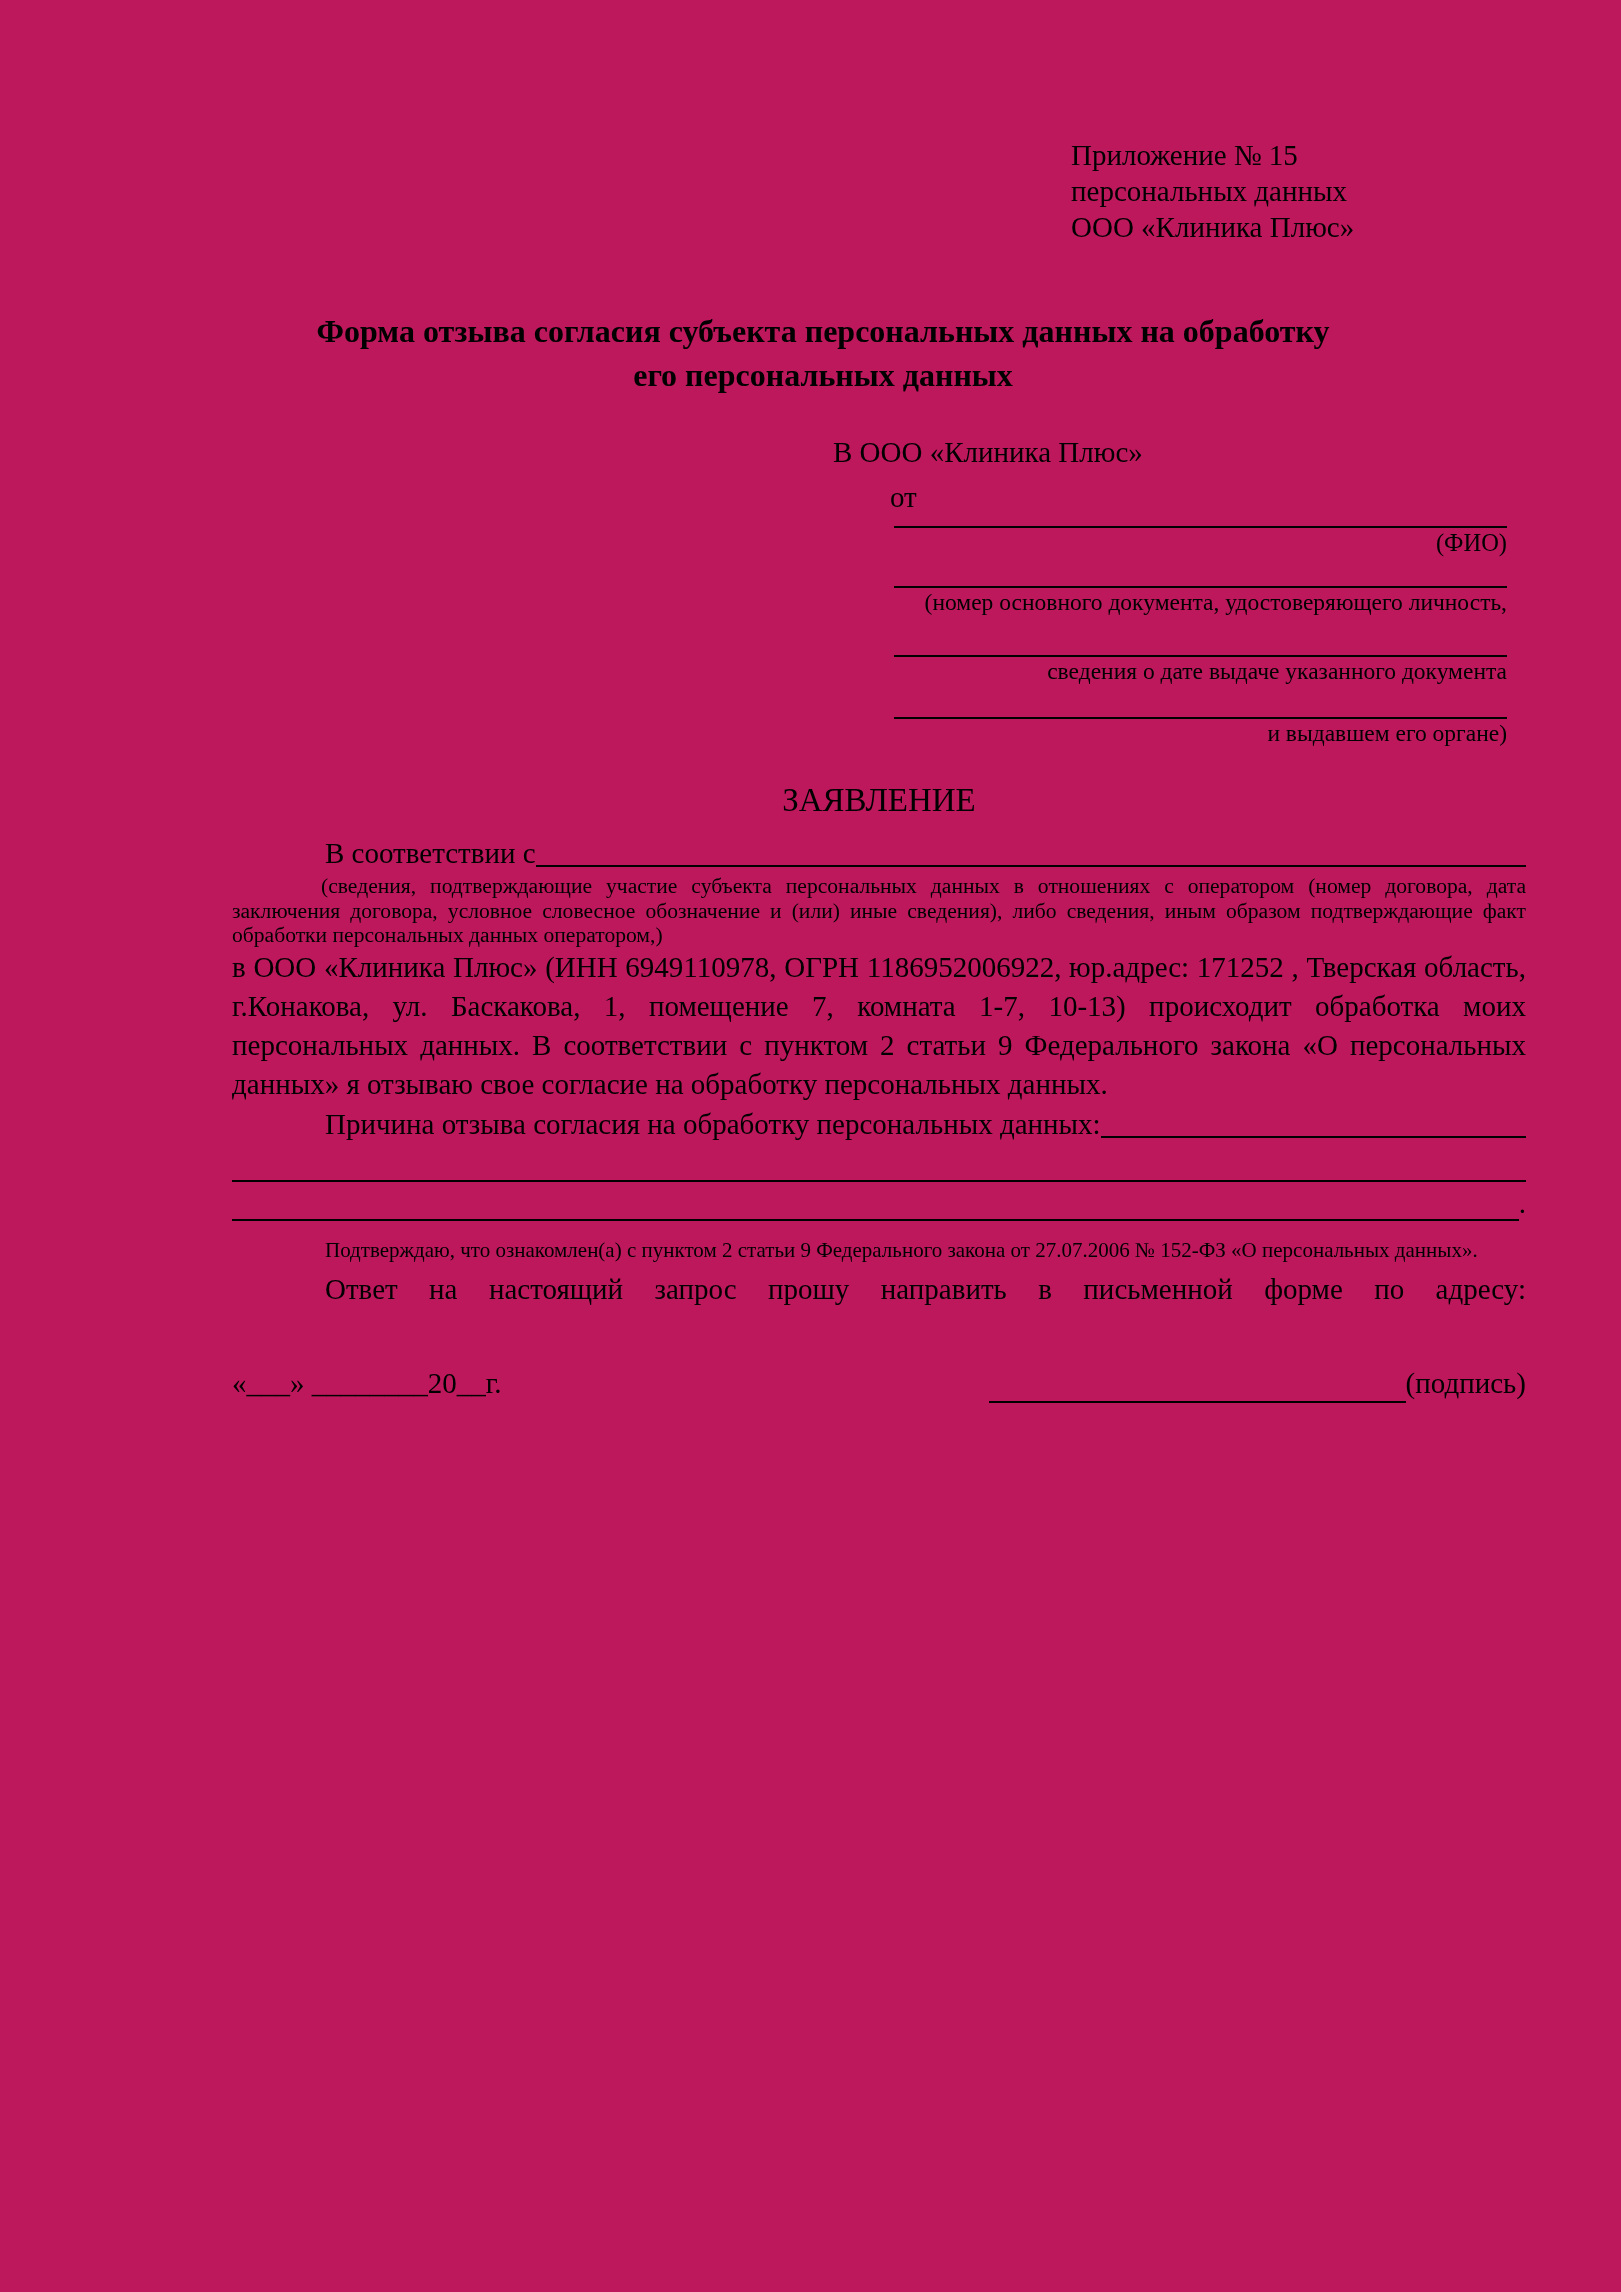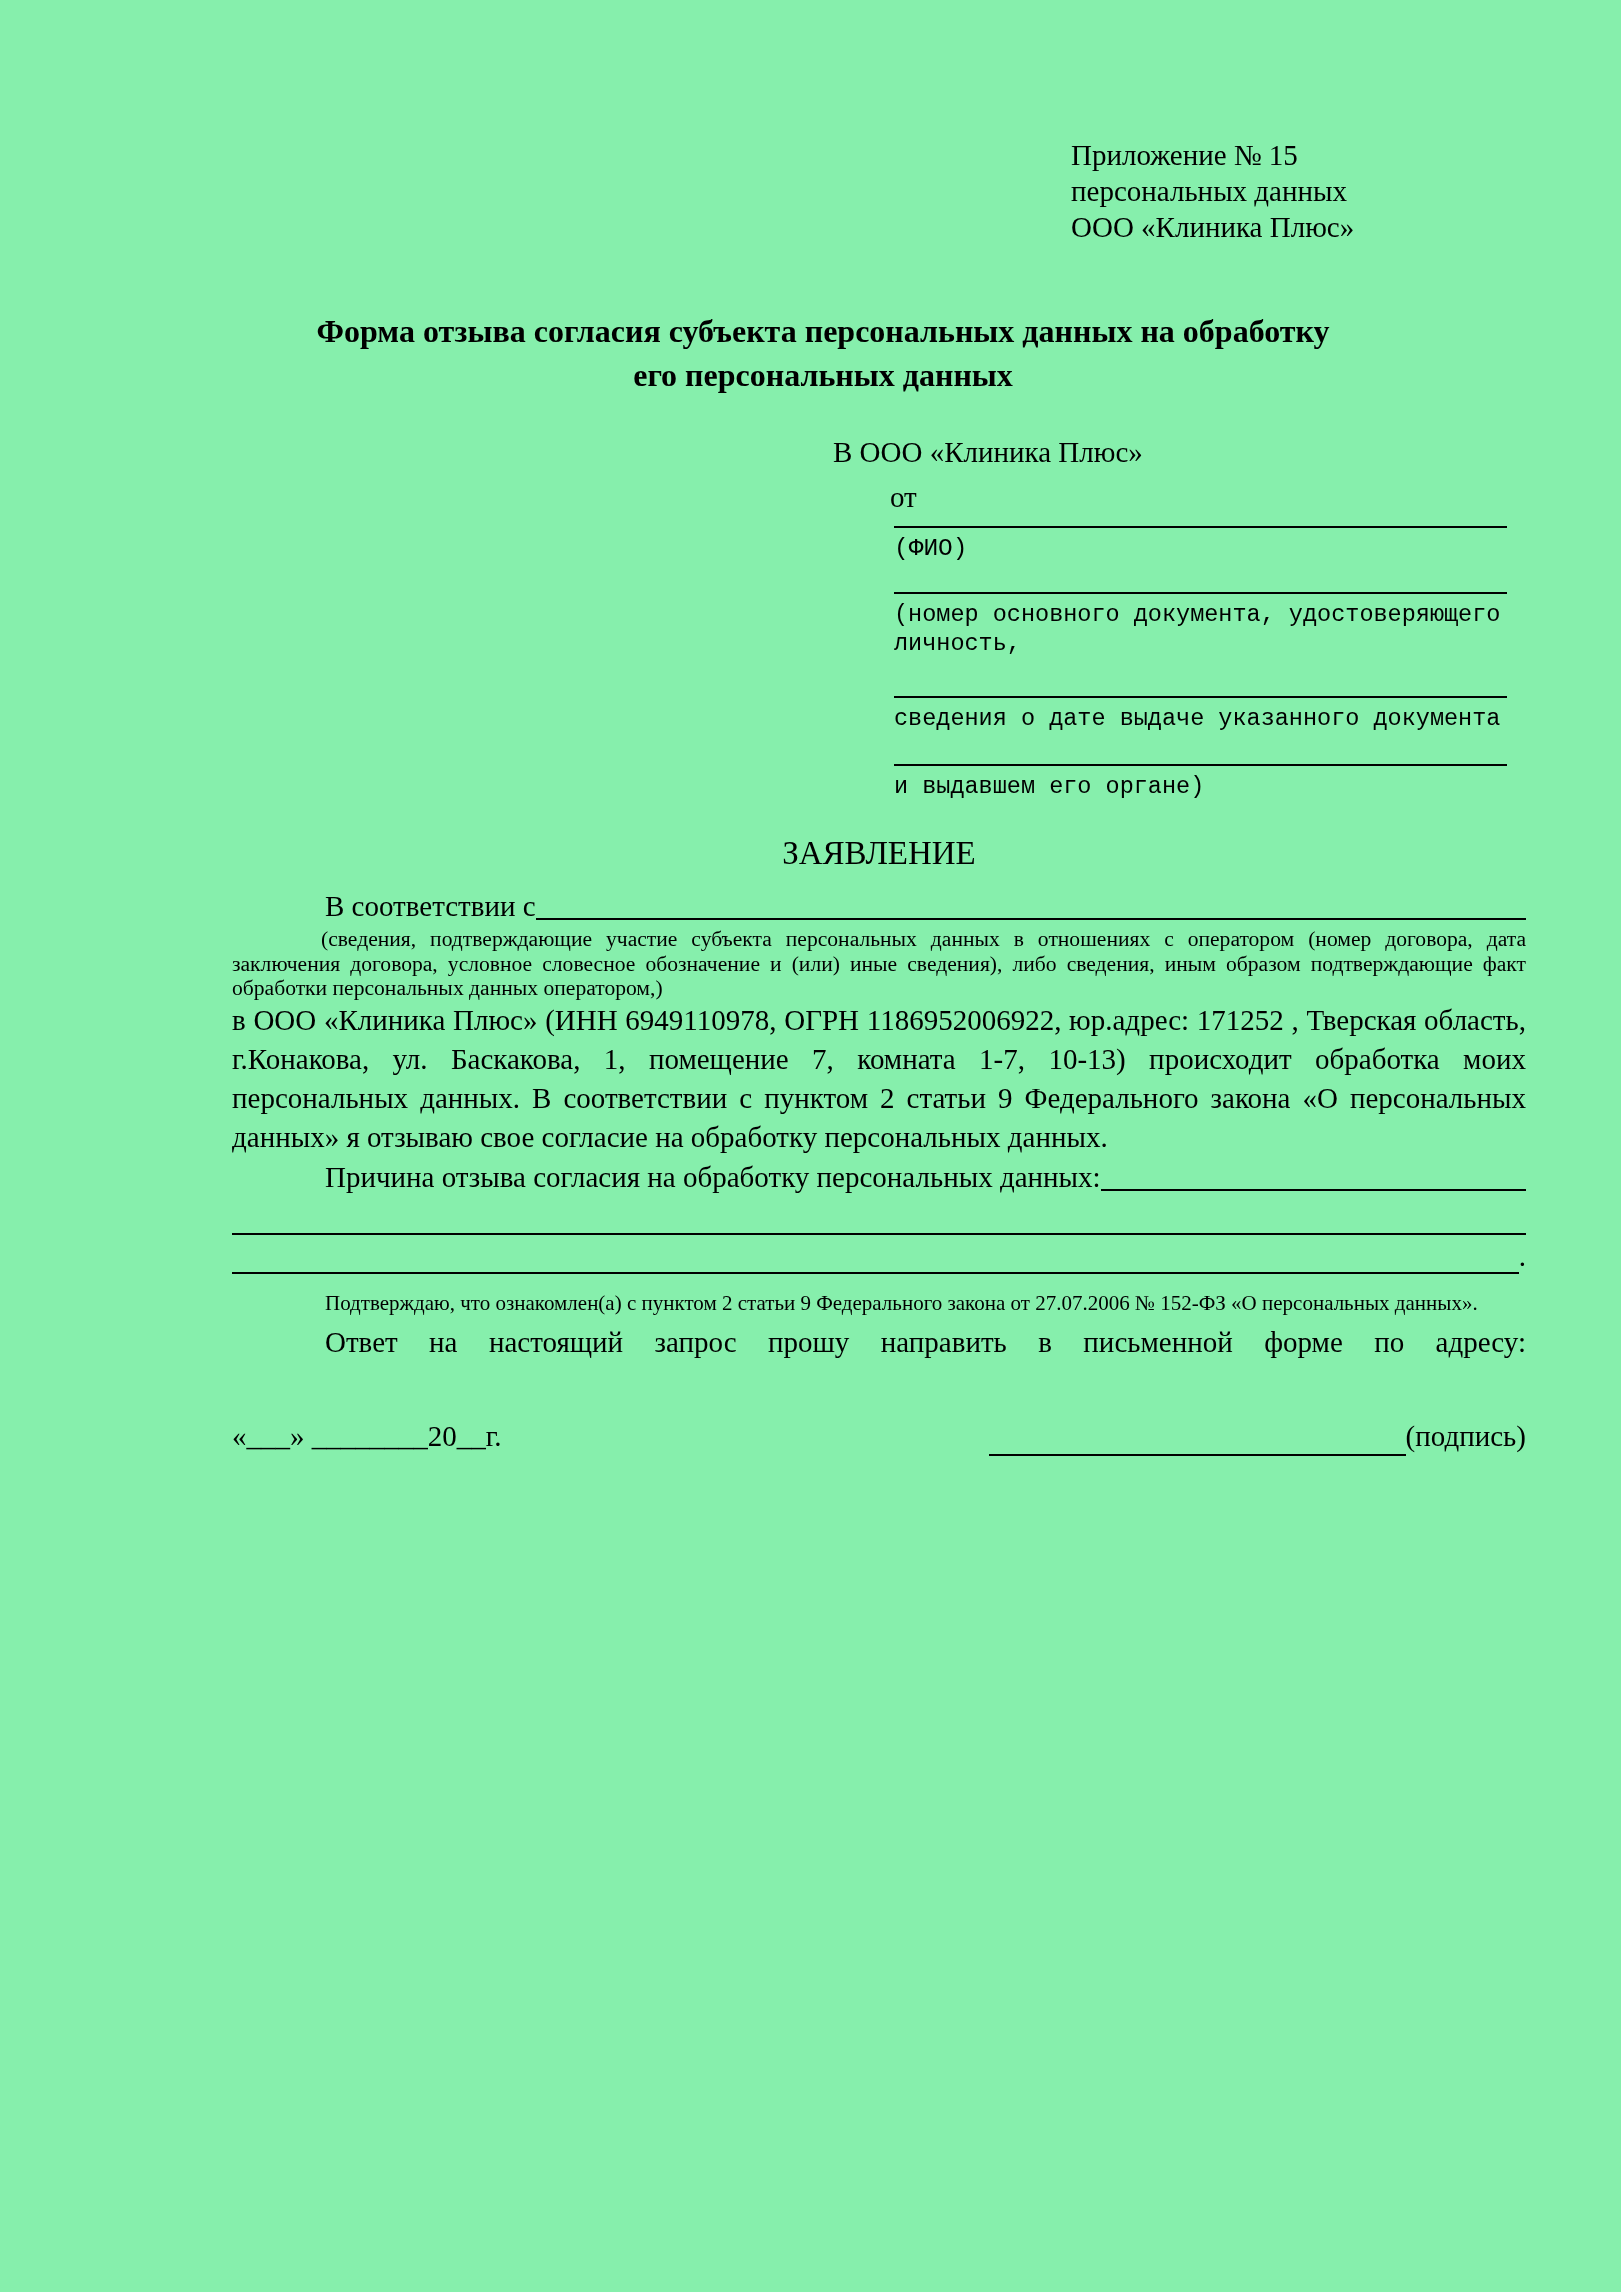--- a/index.html
+++ b/index.html
@@ -1,31 +1,31 @@
 <!DOCTYPE html>
 <html><head>
 <meta charset="utf-8">
 <style>
   html,body{margin:0;padding:0;background:#fff;}
   .page{
-    position:relative;width:1621px;height:2293px;background:#86efac;box-sizing:border-box;
+    position:relative;width:1621px;height:2293px;background:#be185d;box-sizing:border-box;
     padding:137px 95px 0 232px;color:#000;
     font-family:"Liberation Serif","DejaVu Serif",serif;
   }
   .hdr{margin-left:839px;font-size:29px;line-height:36px;}
   .title{margin-top:64px;margin-left:-112px;text-align:center;font-weight:bold;font-size:32px;line-height:44px;}
   .addr{margin-top:37px;margin-left:601px;width:693px;font-size:29px;line-height:37px;}
   .addr-from{margin-left:57px;margin-top:7.8px;}
   .fields{margin-left:61px;width:613px;}
   .f-line{height:0;border-bottom:2.9px solid #000;}
   .f1 .f-line{margin-top:9.8px;}
   .f2 .f-line{margin-top:29px;}
   .f3 .f-line{margin-top:38px;}
   .f4 .f-line{margin-top:31px;}
-  .f-label{text-align:left;font-size:23.5px;line-height:29px;padding-top:6px;font-family:Liberation Mono, monospace;}
+  .f-label{text-align:right;font-size:23.5px;line-height:29px;padding-top:0;}
   .f1 .f-label{font-size:24.5px;}
   .statement-h{margin-top:33px;text-align:center;font-size:33px;line-height:39px;}
   .accordance{display:flex;margin-top:13.7px;font-size:29px;line-height:41px;}
   .accordance .lead{padding-left:93px;white-space:nowrap;}
   .fill{flex:1;border-bottom:2.9px solid #000;margin-bottom:6.9px;}
   .footnote{font-size:21.6px;line-height:24.5px;text-align:justify;text-indent:89px;}
   .bodyp{font-size:29px;line-height:39px;text-align:justify;}
   .reason{display:flex;font-size:29px;line-height:41px;}
   .reason .lead{padding-left:93px;white-space:nowrap;}
   .blankrow1{height:0;border-bottom:2.9px solid #000;margin-top:35px;}

